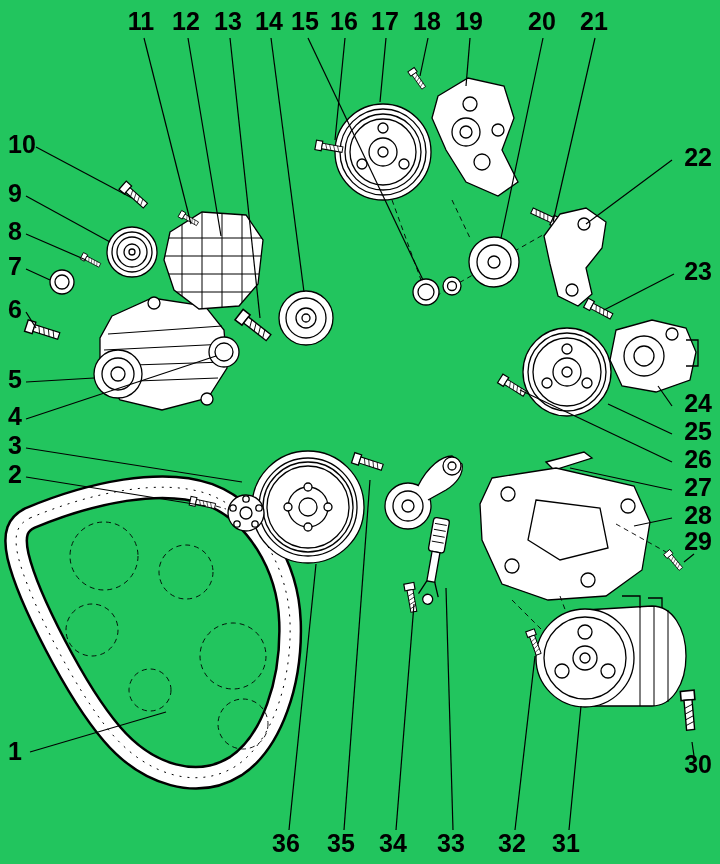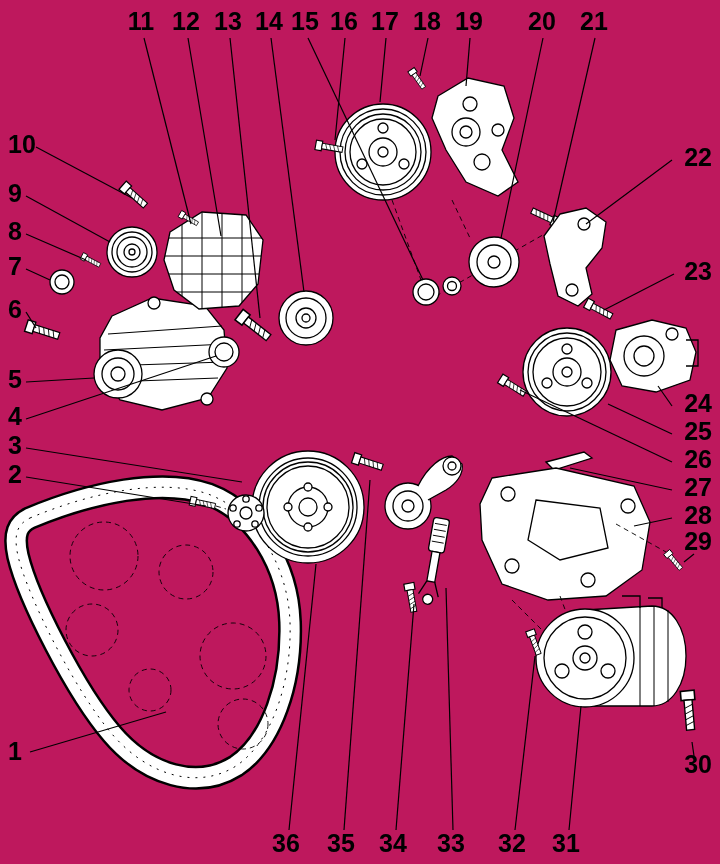--- a/index.html
+++ b/index.html
@@ -1,16 +1,16 @@
 <!DOCTYPE html>
 <html><head>
 <meta charset="utf-8">
 <style>
   html,body{margin:0;padding:0;background:#ffffff;}
-  .stage{position:relative;width:720px;height:864px;background:#be185d;overflow:hidden;}
+  .stage{position:relative;width:720px;height:864px;background:#22c55e;overflow:hidden;}
   svg{display:block;}
   .callout{font:bold 25px "Liberation Sans", sans-serif;fill:#000000;}
   .leader{stroke:#000000;stroke-width:1.2;fill:none;}
   .dash{stroke:#000000;stroke-width:0.9;fill:none;stroke-dasharray:5 4;}
 </style>
 </head>
 <body>
 
 <div class="stage">
 <svg id="diagram-svg" viewBox="0 0 720 864" width="720" height="864" xmlns="http://www.w3.org/2000/svg">

